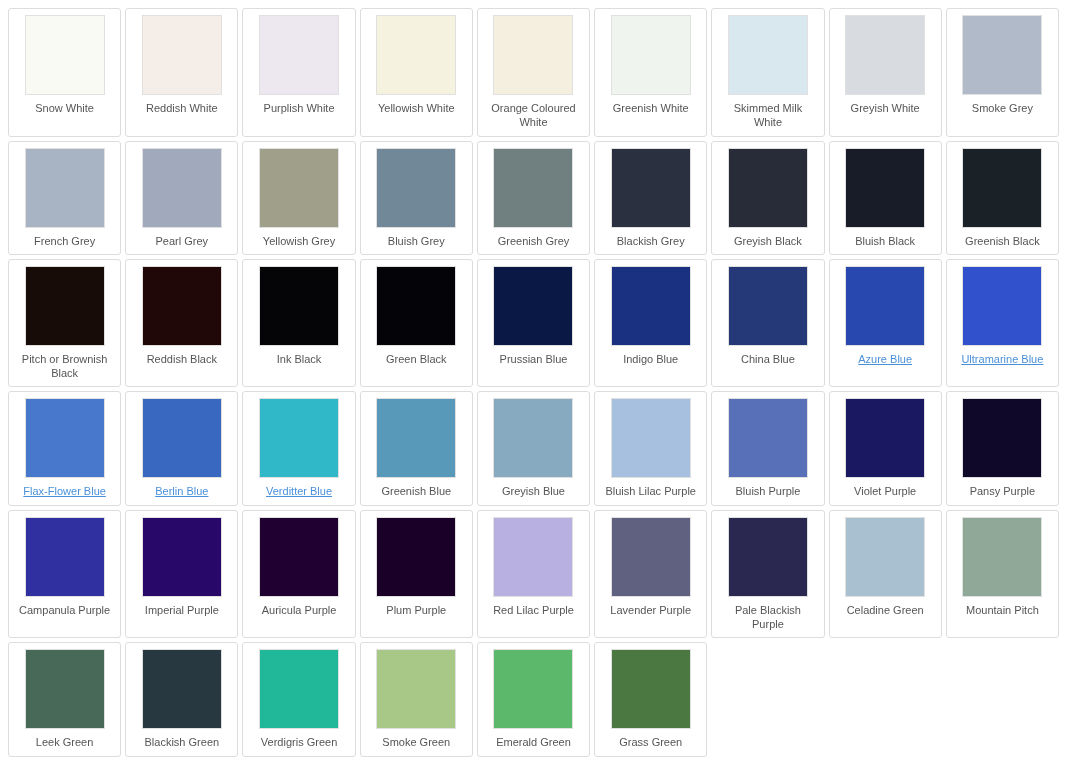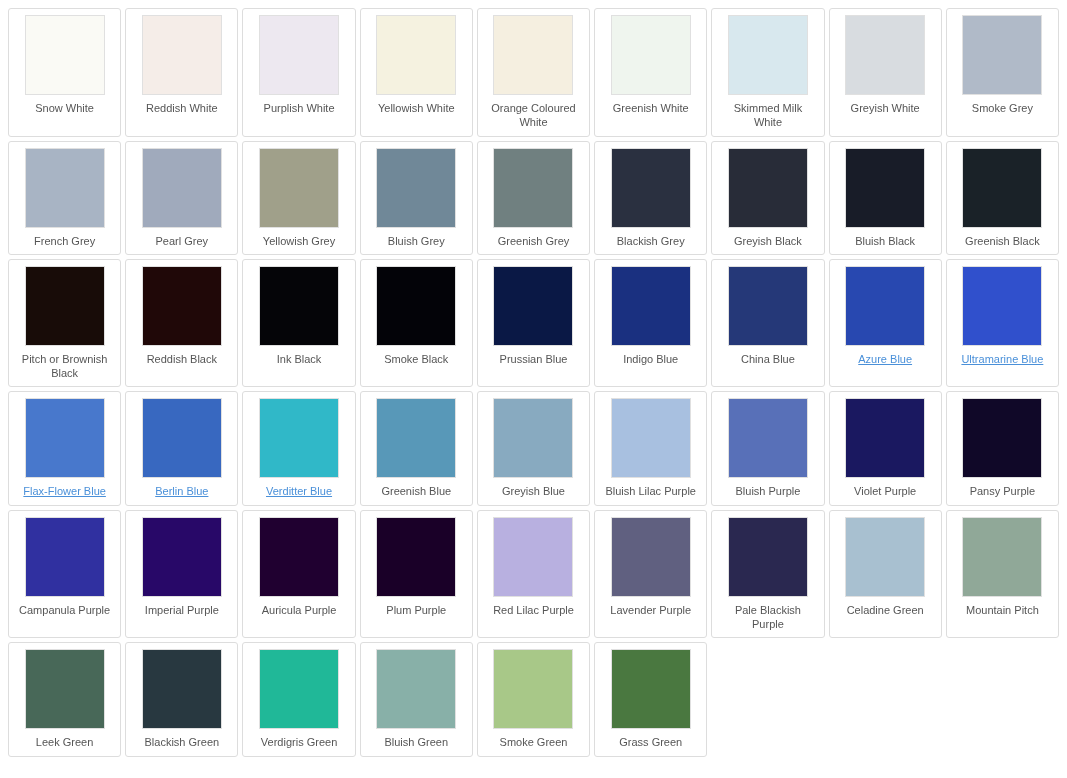--- a/index.html
+++ b/index.html
@@ -125,21 +125,21 @@
     <div class="color-cell">
       <div class="color-swatch" style="background-color: rgb(32, 8, 8);"></div>
       <div class="color-label">Reddish Black</div>
     </div>
     <div class="color-cell">
       <div class="color-swatch" style="background-color: rgb(5, 5, 8);"></div>
       <div class="color-label">Ink Black</div>
     </div>
     <div class="color-cell">
       <div class="color-swatch" style="background-color: rgb(3, 3, 8);"></div>
-      <div class="color-label">Smoke Black</div>
+      <div class="color-label">Green Black</div>
     </div>
     <div class="color-cell">
       <div class="color-swatch" style="background-color: rgb(10, 24, 69);"></div>
       <div class="color-label">Prussian Blue</div>
     </div>
     <div class="color-cell">
       <div class="color-swatch" style="background-color: rgb(26, 48, 128);"></div>
       <div class="color-label">Indigo Blue</div>
     </div>
     <div class="color-cell">
@@ -232,24 +232,24 @@
     </div>
     <div class="color-cell">
       <div class="color-swatch" style="background-color: rgb(40, 56, 64);"></div>
       <div class="color-label">Blackish Green</div>
     </div>
     <div class="color-cell">
       <div class="color-swatch" style="background-color: rgb(32, 184, 152);"></div>
       <div class="color-label">Verdigris Green</div>
     </div>
     <div class="color-cell">
-      <div class="color-swatch" style="background-color: rgb(136, 176, 168);"></div>
-      <div class="color-label">Bluish Green</div>
-    </div>
-    <div class="color-cell">
       <div class="color-swatch" style="background-color: rgb(168, 200, 136);"></div>
       <div class="color-label">Smoke Green</div>
+    </div>
+    <div class="color-cell">
+      <div class="color-swatch" style="background-color: rgb(92, 184, 106);"></div>
+      <div class="color-label">Emerald Green</div>
     </div>
     <div class="color-cell">
       <div class="color-swatch" style="background-color: rgb(74, 120, 64);"></div>
       <div class="color-label">Grass Green</div>
     </div>
   </div>
 
 </body></html>

